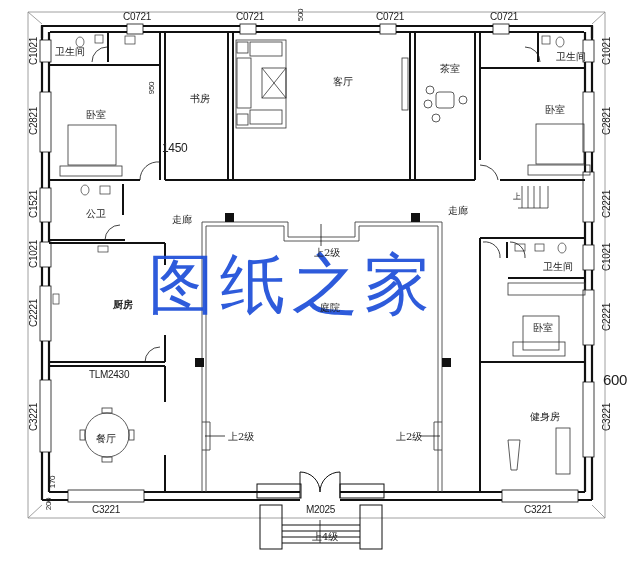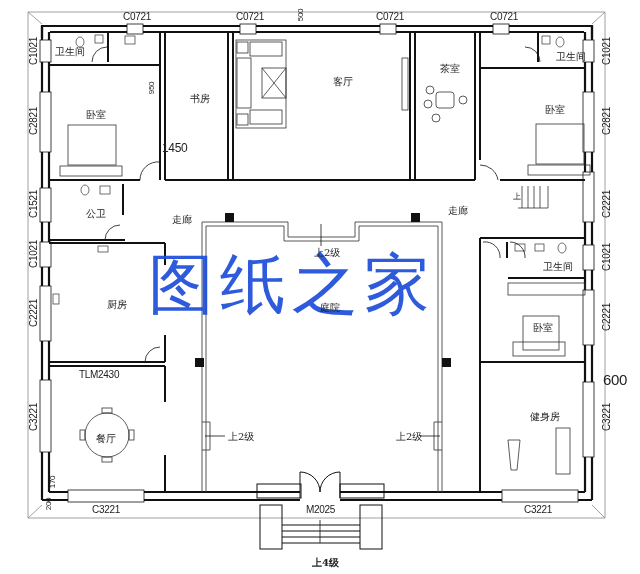--- a/index.html
+++ b/index.html
@@ -241,21 +241,21 @@
 <span class="lbl room" style="left:55px;top:47px;">卫生间</span>
 <span class="lbl room" style="left:86px;top:110px;">卧室</span>
 <span class="lbl room" style="left:190px;top:94px;text-align:center;">书房</span>
 <span class="lbl room" style="left:333px;top:77px;">客厅</span>
 <span class="lbl room" style="left:440px;top:64px;">茶室</span>
 <span class="lbl room" style="left:556px;top:52px;">卫生间</span>
 <span class="lbl room" style="left:545px;top:105px;">卧室</span>
 <span class="lbl room" style="left:86px;top:209px;text-align:right;">公卫</span>
 <span class="lbl room" style="left:172px;top:215px;">走廊</span>
 <span class="lbl room" style="left:448px;top:206px;">走廊</span>
-<span class="lbl room" style="left:107px;top:300px;">厨房</span>
+<span class="lbl room" style="left:113px;top:300px;font-weight:bold;">厨房</span>
 <span class="lbl room" style="left:320px;top:303px;">庭院</span>
 <span class="lbl room" style="left:543px;top:262px;">卫生间</span>
 <span class="lbl room" style="left:533px;top:323px;">卧室</span>
 <span class="lbl room" style="left:96px;top:434px;">餐厅</span>
 <span class="lbl room" style="left:530px;top:412px;">健身房</span>
 
 <span class="lbl winlbl" style="left:123px;top:12px;">C0721</span>
 <span class="lbl winlbl" style="left:236px;top:12px;">C0721</span>
 <span class="lbl winlbl" style="left:376px;top:12px;">C0721</span>
 <span class="lbl winlbl" style="left:490px;top:12px;">C0721</span>
@@ -270,27 +270,27 @@
 <span class="lbl winlbl vert" style="left:593px;top:46px;">C1021</span>
 <span class="lbl winlbl vert" style="left:593px;top:116px;">C2821</span>
 <span class="lbl winlbl vert" style="left:593px;top:199px;">C2221</span>
 <span class="lbl winlbl vert" style="left:593px;top:252px;">C1021</span>
 <span class="lbl winlbl vert" style="left:593px;top:312px;">C2221</span>
 <span class="lbl winlbl vert" style="left:593px;top:412px;">C3221</span>
 
 <span class="lbl winlbl" style="left:92px;top:505px;">C3221</span>
 <span class="lbl winlbl" style="left:524px;top:505px;">C3221</span>
 
-<span class="lbl winlbl" style="left:79px;top:370px;">TLM2430</span>
+<span class="lbl winlbl" style="left:89px;top:370px;">TLM2430</span>
 <span class="lbl winlbl" style="left:306px;top:505px;">M2025</span>
 
 <span class="lbl winlbl vert" style="left:295px;top:11px;font-size:8px;">500</span>
 <span class="lbl winlbl" style="left:603px;top:372px;font-size:15px;">600</span>
 <span class="lbl winlbl vert" style="left:43px;top:500px;font-size:8px;">200</span>
 <span class="lbl winlbl vert" style="left:47px;top:478px;font-size:8px;">170</span>
 <span class="lbl winlbl vert" style="left:146px;top:84px;font-size:8px;">950</span>
 <span class="lbl winlbl" style="left:162px;top:142px;font-size:12px;">1450</span>
 
 <span class="lbl room" style="left:314px;top:248px;">上2级</span>
 <span class="lbl room" style="left:228px;top:432px;">上2级</span>
 <span class="lbl room" style="left:396px;top:432px;">上2级</span>
-<span class="lbl room" style="left:312px;top:558px;font-weight:bold;">上4级</span>
+<span class="lbl room" style="left:312px;top:532px;">上4级</span>
 <span class="lbl room" style="left:513px;top:193px;font-size:8px;">上</span>
 
 </body></html>

